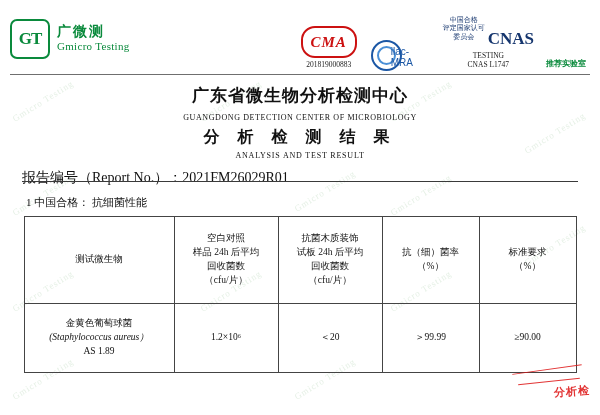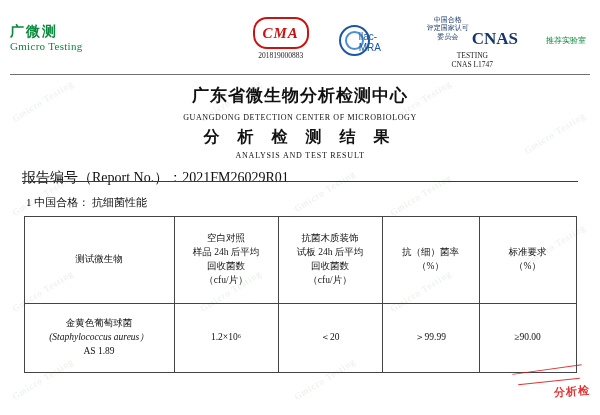--- a/index.html
+++ b/index.html
@@ -48,21 +48,21 @@
   }
   .gt-mark span{letter-spacing:-1px;}
   .logo-text .cn{
     font-size:14px;color:#0a8a3c;font-weight:bold;letter-spacing:2px;
     line-height:1.05;
   }
   .logo-text .en{
     font-size:11px;color:#0a8a3c;letter-spacing:.3px;line-height:1.2;
   }
   .marks{
-    display:flex;align-items:center;gap:28px;flex:1;justify-content:flex-end;
+    display:flex;align-items:flex-end;gap:12px;flex:1;justify-content:flex-end;
     padding-right:4px;
   }
   .mark{display:flex;flex-direction:column;align-items:center;}
   .mark .sub{font-size:7.5px;color:#222;margin-top:2px;text-align:center;line-height:1.25;}
   .cma-box{
     width:52px;height:28px;border:2px solid #cc1111;border-radius:14px/14px;
     display:flex;align-items:center;justify-content:center;
     color:#cc1111;font-weight:bold;font-size:15px;font-style:italic;
     letter-spacing:1px;
   }
@@ -91,21 +91,21 @@
     display:flex;flex-direction:column;align-items:center;font-size:7px;color:#16366e;
     line-height:1.25;margin-right:3px;font-family:"Liberation Sans",sans-serif;
   }
   .ciqa{
     width:62px;height:32px;border:2px solid #0a8a3c;border-radius:50%/42%;
     display:flex;flex-direction:column;align-items:center;justify-content:center;
     color:#0a8a3c;font-size:8px;line-height:1.1;
   }
   .ciqa .big{font-weight:bold;font-size:10px;letter-spacing:1px;}
   .ciqa-wrap{display:flex;flex-direction:column;align-items:center;}
-  .ciqa-sub{color:#0a8a3c;font-size:8px;margin-top:2px;}
+  .ciqa-sub{color:#0a8a3c;font-size:8px;margin-top:2px;font-weight:bold;}
   .hr-top{
     position:absolute;left:10px;right:10px;top:74px;border-top:1px solid #6f6f6f;z-index:2;
   }
   
   .titles{position:relative;text-align:center;margin-top:10px;z-index:2;}
   .t-cn{font-size:17px;font-weight:bold;letter-spacing:1px;}
   .t-en{font-size:8px;letter-spacing:.6px;margin-top:6px;color:#111;}
   .t-cn2{font-size:16px;font-weight:bold;letter-spacing:7px;margin-top:5px;}
   .t-en2{font-size:8px;letter-spacing:.8px;margin-top:3px;}
   
@@ -167,20 +167,23 @@
       <div class="wm" style="left: 386px; top: 190px;">Gmicro Testing</div>
       <div class="wm" style="left: 386px; top: 286px;">Gmicro Testing</div>
       <div class="wm" style="left: 520px; top: 128px;">Gmicro Testing</div>
       <div class="wm" style="left: 520px; top: 240px;">Gmicro Testing</div>
       <div class="wm" style="left: 290px; top: 186px;">Gmicro Testing</div>
       <div class="wm" style="left: 290px; top: 374px;">Gmicro Testing</div>
     </div>
 
   <div class="header">
     <div class="logo-block">
+      <div class="gt-mark">
+        <span>GT</span>
+      </div>
       <div class="logo-text">
         <div class="cn">广微测</div>
         <div class="en">Gmicro Testing</div>
       </div>
     </div>
 
     <div class="marks">
 
       <div class="mark">
         <div class="cma-box">

